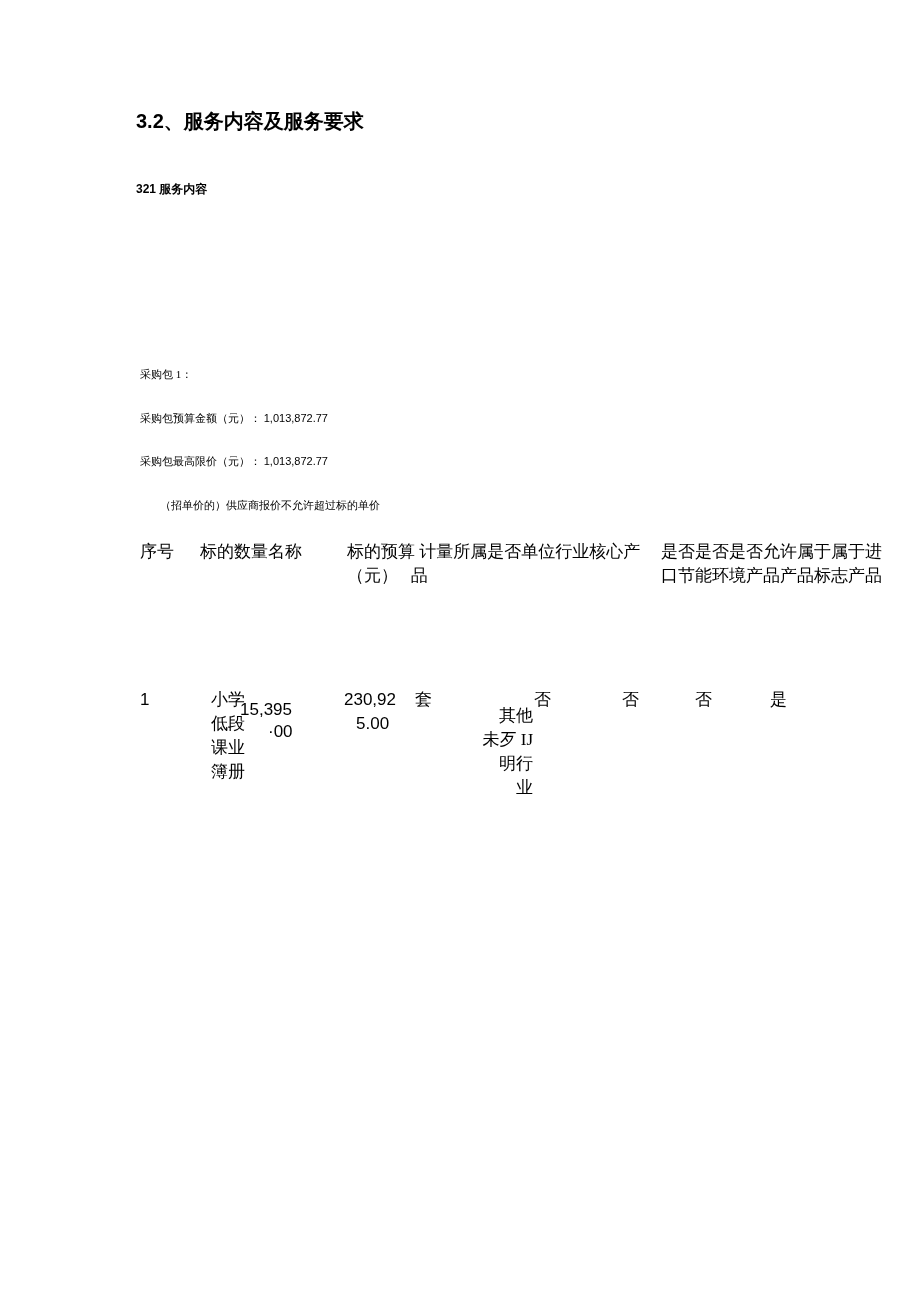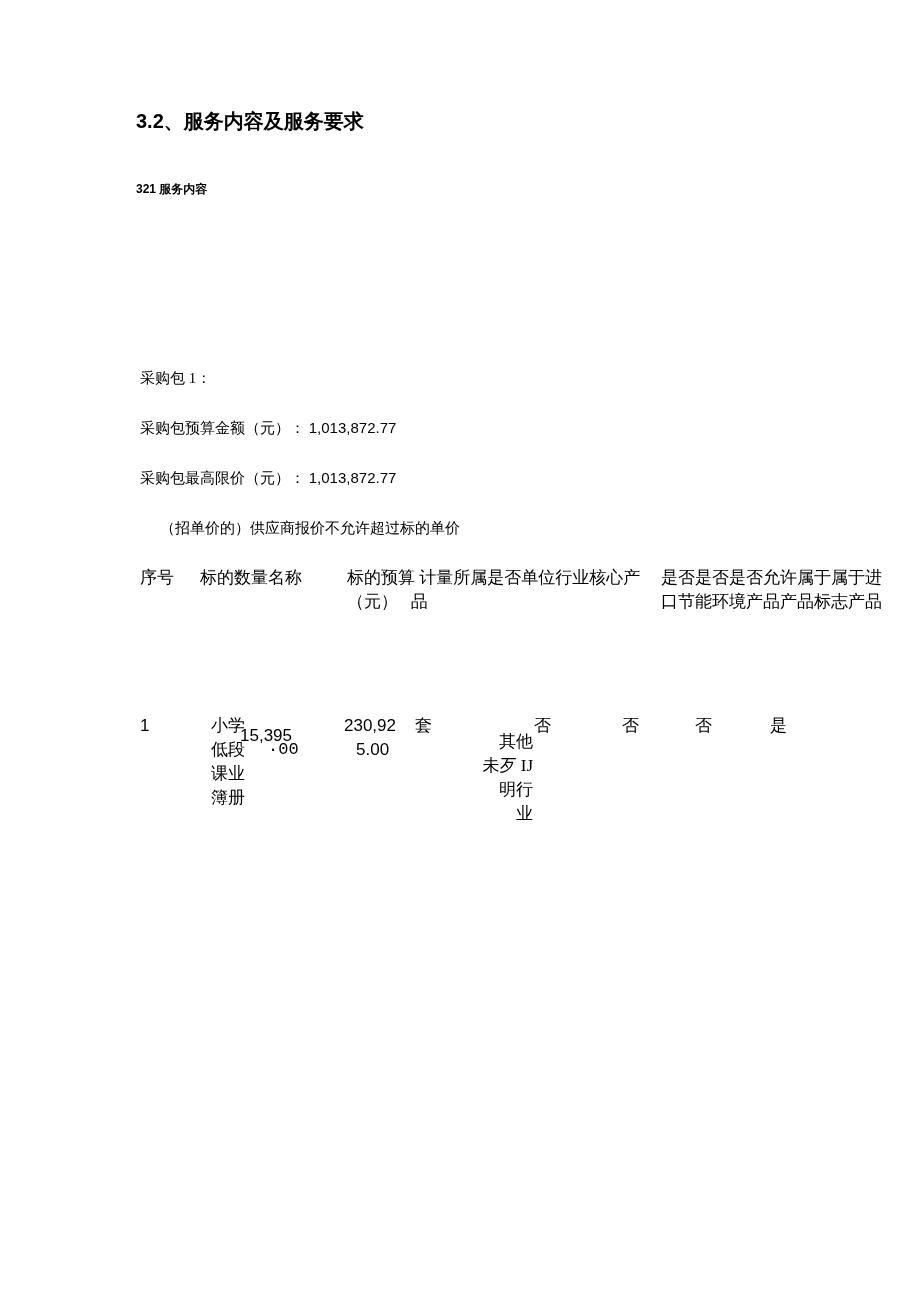--- a/index.html
+++ b/index.html
@@ -18,40 +18,40 @@
   font-size: 20px;
   margin-left: -4px;
 }
 .h-sub {
   font-family: "Microsoft YaHei", "Heiti SC", Arial, sans-serif;
   font-weight: bold;
   font-size: 12px;
   margin-top: 46px;
   margin-left: -4px;
 }
-.para-block { margin-top: 168px; font-size: 15px; line-height: 1.6; }
+.para-block { margin-top: 168px; font-size: 11px; line-height: 1.6; }
 .para-block p { margin-bottom: 26px; }
 .indent { padding-left: 20px; }
 .table-block { font-size: 17px; line-height: 24px; }
 .thead-row { position: relative; height: 52px; }
 .thead-row .col {
   position: absolute;
   top: 0;
 }
 .thead-row .c1 { left: 0; width: 40px; }
 .thead-row .c2 { left: 60px; width: 130px; }
 .thead-row .c3 { left: 207px; width: 315px; }
 .thead-row .c4 { left: 521px; width: 230px; text-align: left; }
 .tbody-row { position: relative; height: 110px; margin-top: 96px; }
 .tbody-row .cell { position: absolute; }
 .left .r1, .left .r2, .left .r3, .left .r4 { display: block; }
 .tbody-row .seq { left: 0; top: 0; font-family: Arial, sans-serif; }
 .tbody-row .name { left: 65px; top: 0; width: 40px; text-align: right; }
 .tbody-row .qty { left: 100px; top: 10px; text-align: left; font-family: Arial, sans-serif; }
-.tbody-row .qtysuffix { left: 128px; top: 24px; font-family: Liberation Mono, monospace; }
+.tbody-row .qtysuffix { left: 128px; top: 32px; font-family: Liberation Sans, sans-serif; }
 .tbody-row .budget { left: 204px; top: 0; text-align: left; font-family: Arial, sans-serif; }
 .tbody-row .unit { left: 275px; top: 0; }
 .tbody-row .ind  { left: 333px; top: 16px; width: 60px; text-align: right; }
 .tbody-row .core { left: 394px; top: 0; }
 .tbody-row .imp  { left: 482px; top: 0; }
 .tbody-row .env  { left: 555px; top: 0; }
 .tbody-row .eco  { left: 630px; top: 0; }
 .num { font-family: Arial, sans-serif; }
 </style>
 </head>

